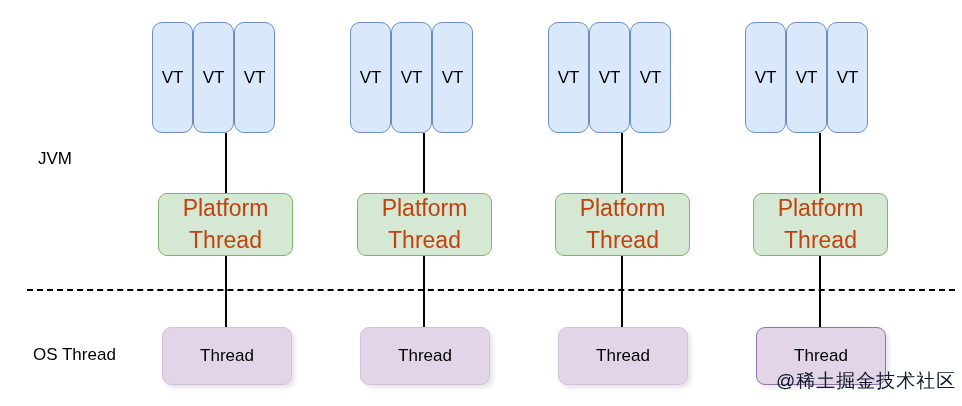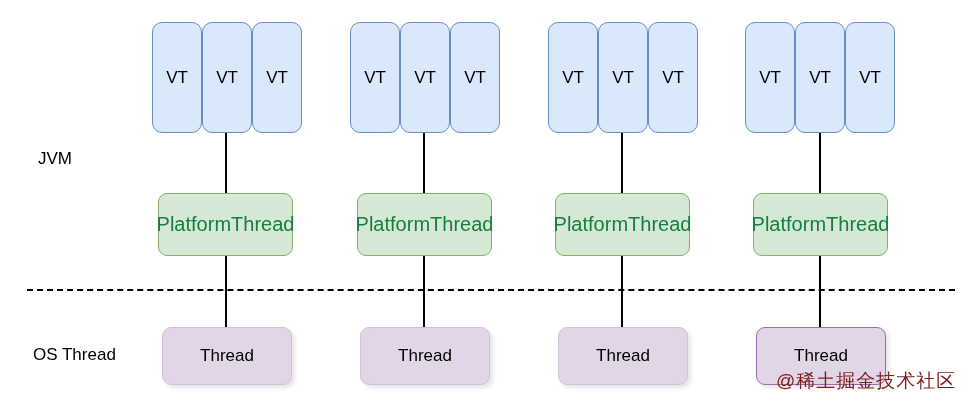--- a/index.html
+++ b/index.html
@@ -49,21 +49,21 @@
   }
 
   
   .vt-row {
     position: absolute;
     top: 22px;
     height: 111px;
     display: flex;
   }
   .vt-box {
-    width: 50px;
+    width: 41px;
     height: 111px;
     box-sizing: border-box;
     background: #dae8fc;
     border: 1px solid #6c8ebf;
     border-radius: 10px;
     display: flex;
     align-items: center;
     justify-content: center;
     font-size: 17px;
     color: #000000;
@@ -84,25 +84,25 @@
   .pt-box {
     position: absolute;
     top: 193px;
     width: 135px;
     height: 63px;
     box-sizing: border-box;
     background: #d5e8d4;
     border: 1px solid #82b366;
     border-radius: 9px;
     display: flex;
-    flex-direction: row;
+    flex-direction: column;
     align-items: center;
     justify-content: center;
-    font-size: 20px;
-    color: #15803d;
+    font-size: 23px;
+    color: #c2410c;
     line-height: 1.35;
   }
 
   
   .kt-box {
     position: absolute;
     top: 327px;
     width: 130px;
     height: 58px;
     box-sizing: border-box;
@@ -117,21 +117,21 @@
     box-shadow: 3px 3px 4px rgba(0,0,0,0.10);
   }
   .kt-box.bordered { border: 1px solid #9673a6; }
 
   
   #watermark {
     position: absolute;
     left: 776px;
     top: 368px;
     font-size: 19px;
-    color: #7f1d1d;
+    color: #0f172a;
     white-space: nowrap;
     letter-spacing: 1px;
     pointer-events: none;
   }
 </style>
 </head>
 <body>
 
 <div id="canvas">
 

